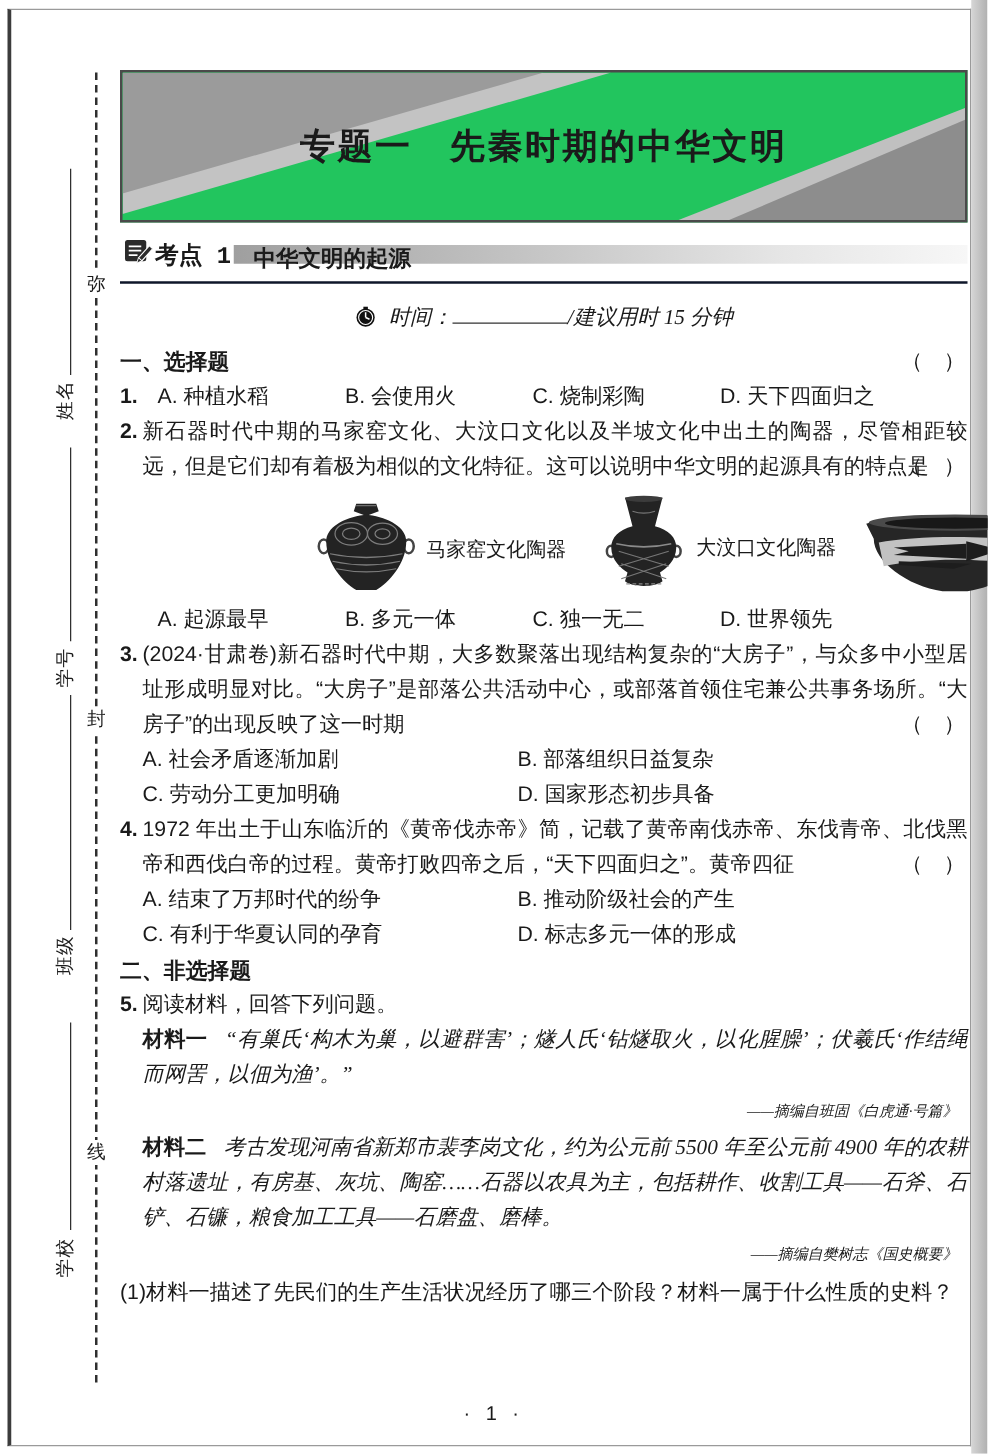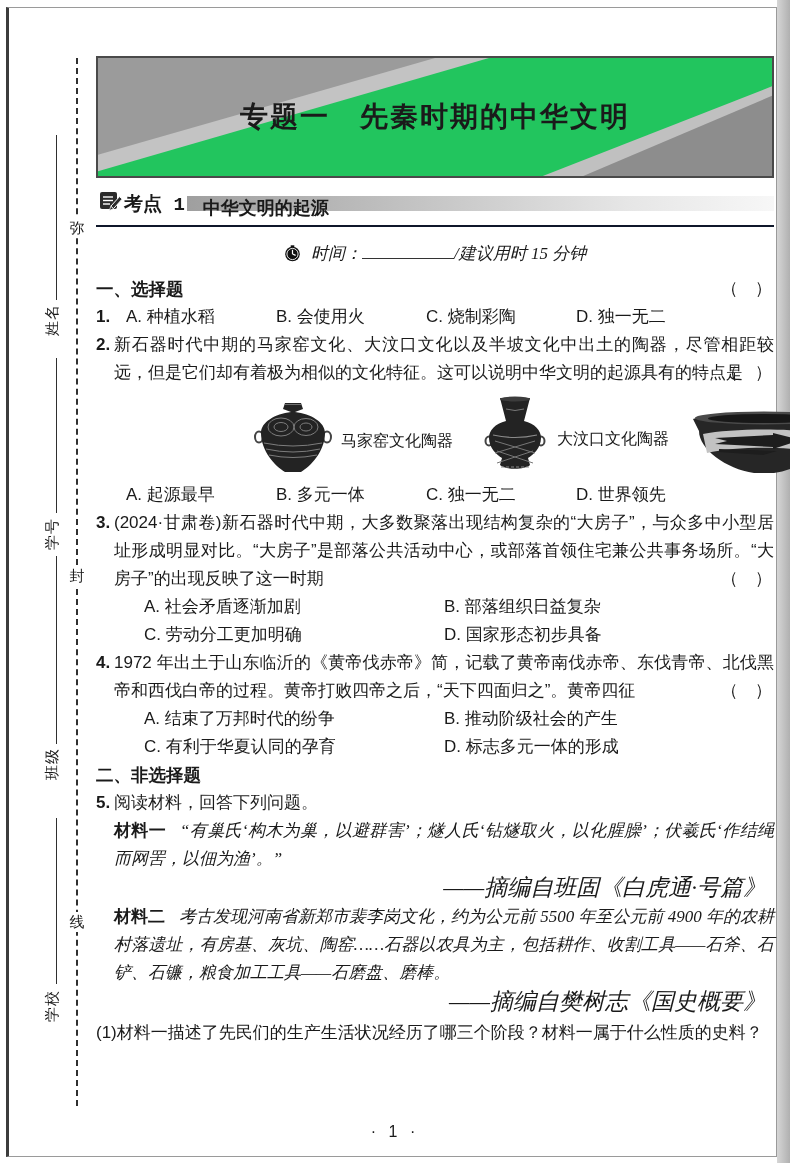--- a/index.html
+++ b/index.html
@@ -52,30 +52,30 @@
   .time-row svg{vertical-align:-3px;margin-right:6px;}
   .time-blank{display:inline-block;width:92px;border-bottom:1.5px solid #333;height:15px;}
   
   .sec-heading{font-weight:bold;font-size:17.5px;line-height:28px;}
   .q{position:relative;padding-left:18px;font-size:17px;line-height:28px;text-align:justify;}
   .q-num{position:absolute;left:0;top:0;font-weight:bold;}
   .bracket{position:absolute;right:2px;bottom:0;}
   .opts{display:flex;margin-left:30px;font-size:17px;line-height:28px;}
   .opt4{width:150px;}
   .opts2{display:flex;margin-left:18px;font-size:17px;line-height:28px;}
-  .opt2{width:300px;margin-left:30px;}
+  .opt2{width:300px;}
   
   .figs{display:flex;align-items:flex-end;margin:8px 0 0 149px;gap:20px;}
   .fig{display:flex;flex-direction:row;align-items:center;}
   .fig-cap{font-size:16px;line-height:27px;white-space:nowrap;}
   
   .material{padding-left:18px;font-size:17px;line-height:28px;text-align:justify;
     font-family:"Liberation Serif","DejaVu Serif",serif;font-style:italic;}
   .material .m-label{font-weight:bold;font-style:normal;margin-right:14px;}
-  .m-source{text-align:right;padding-right:8px;font-size:23px;line-height:30px;
+  .m-source{text-align:right;padding-right:8px;font-size:12px;line-height:30px;
     font-family:"Liberation Serif","DejaVu Serif",serif;font-style:italic;}
   .sub-q{font-size:17px;line-height:28px;margin-top:2px;}
   
   .page-num{position:absolute;left:0;right:0;bottom:22px;text-align:center;
     font-size:16px;letter-spacing:4px;}
 </style>
 </head>
 <body>
 
 <div class="scan-frame"></div>
@@ -137,21 +137,21 @@
   <div class="sec-heading">一、选择题</div>
 
   <div class="q">
     <span class="q-num">1.</span>
     <span class="bracket">（　）</span>
   </div>
   <div class="opts">
     <span class="opt4">A. 种植水稻</span>
     <span class="opt4">B. 会使用火</span>
     <span class="opt4">C. 烧制彩陶</span>
-    <span>D. 独一无二</span>
+    <span>D. 天下四面归之</span>
   </div>
 
   <div class="q">
     <span class="q-num">2.</span>
     <span>新石器时代中期的马家窑文化、大汶口文化以及半坡文化中出土的陶器，尽管相距较远，但是它们却有着极为相似的文化特征。这可以说明中华文明的起源具有的特点是</span>
     <span class="bracket">（　）</span>
   </div>
   <div class="figs">
     <div class="fig">
       <span>

